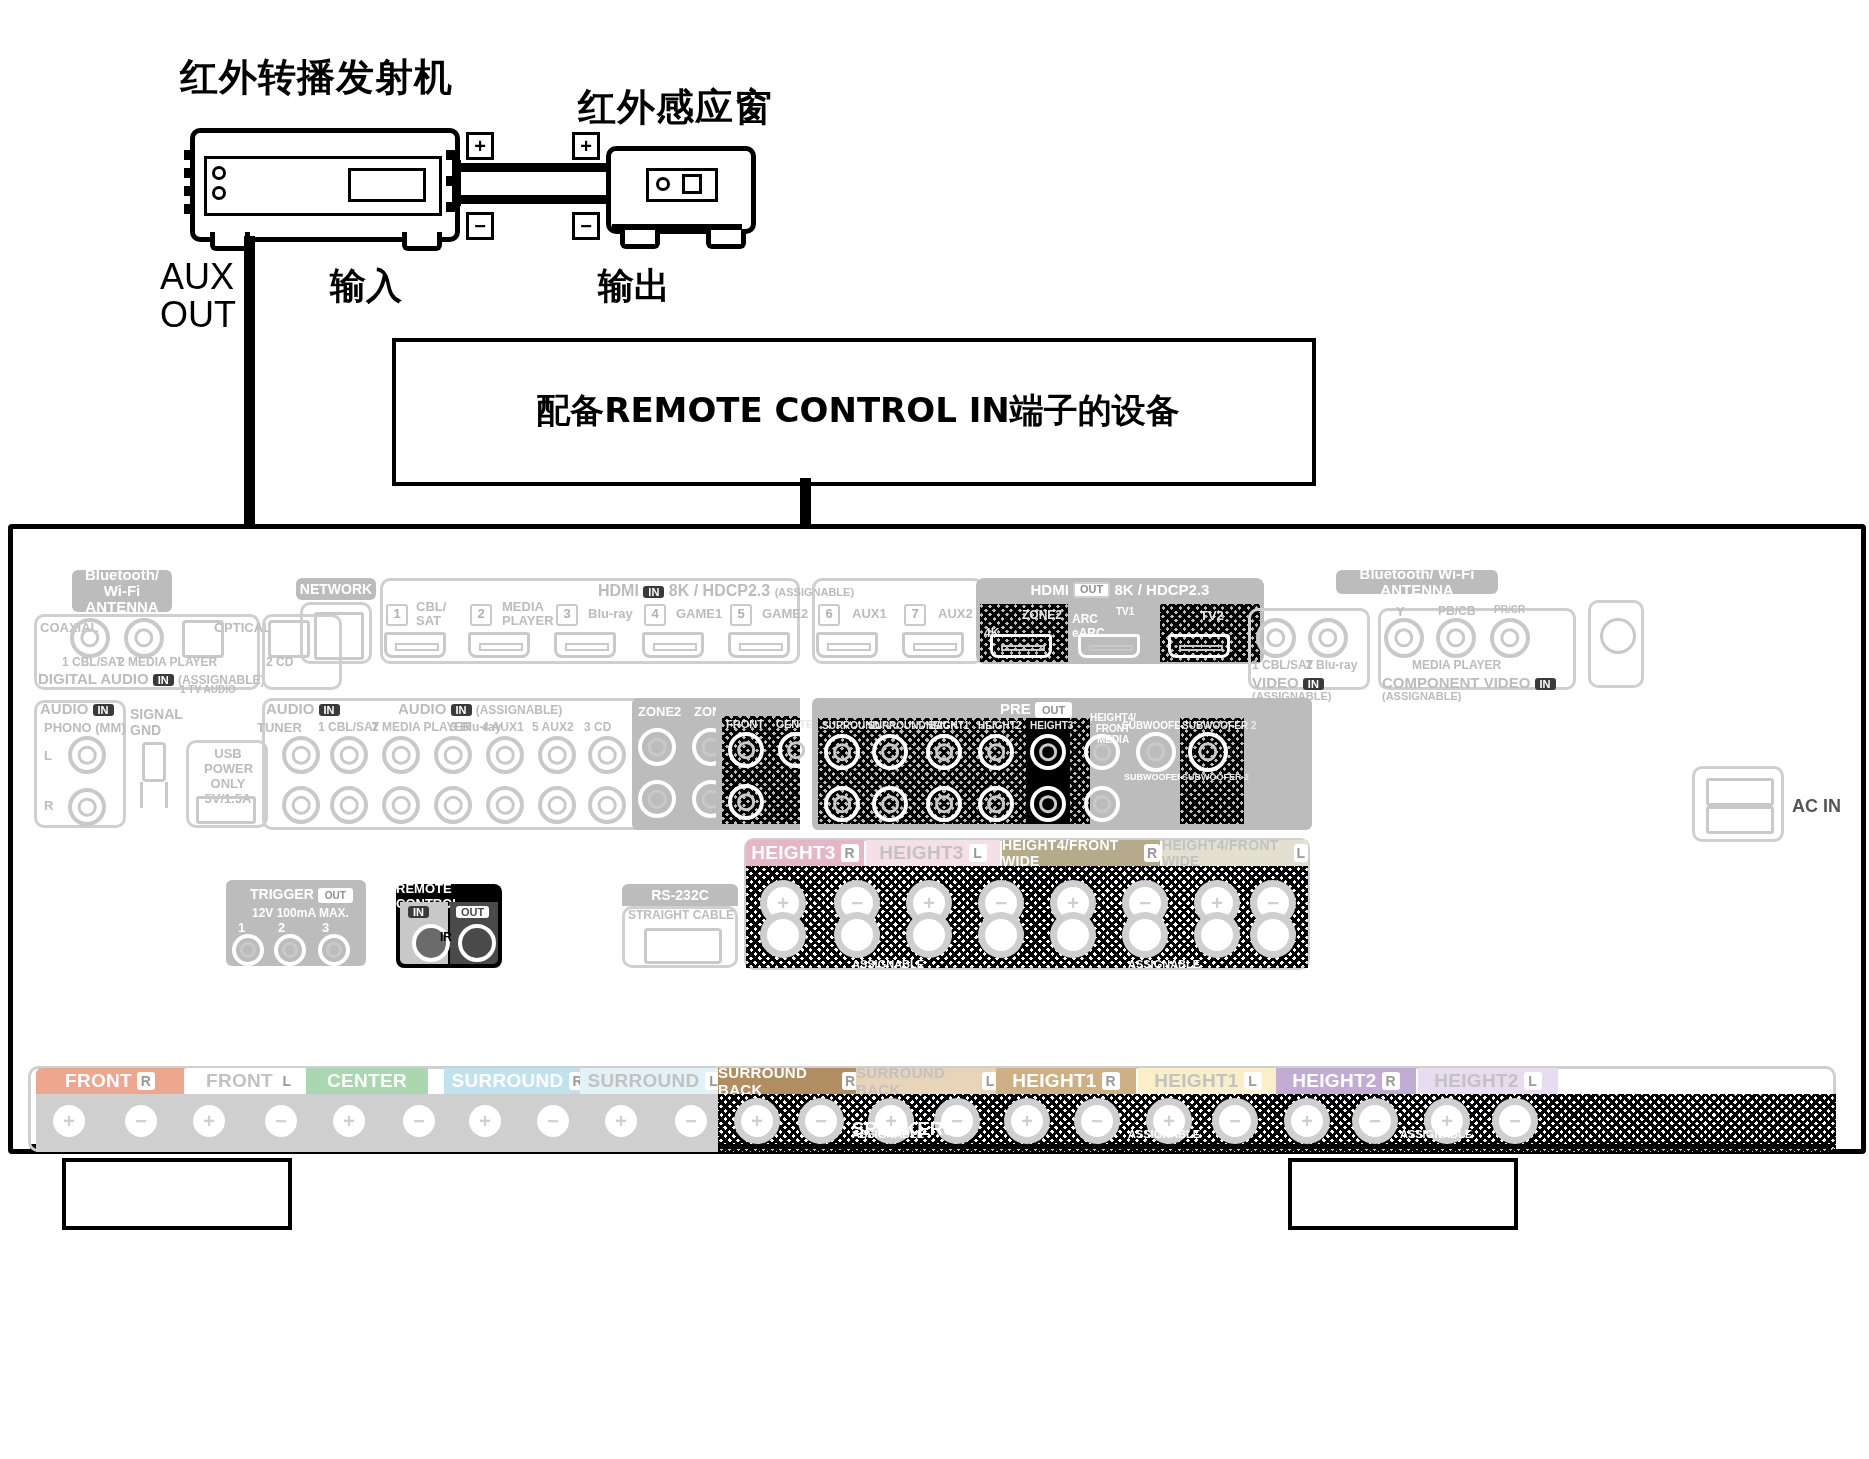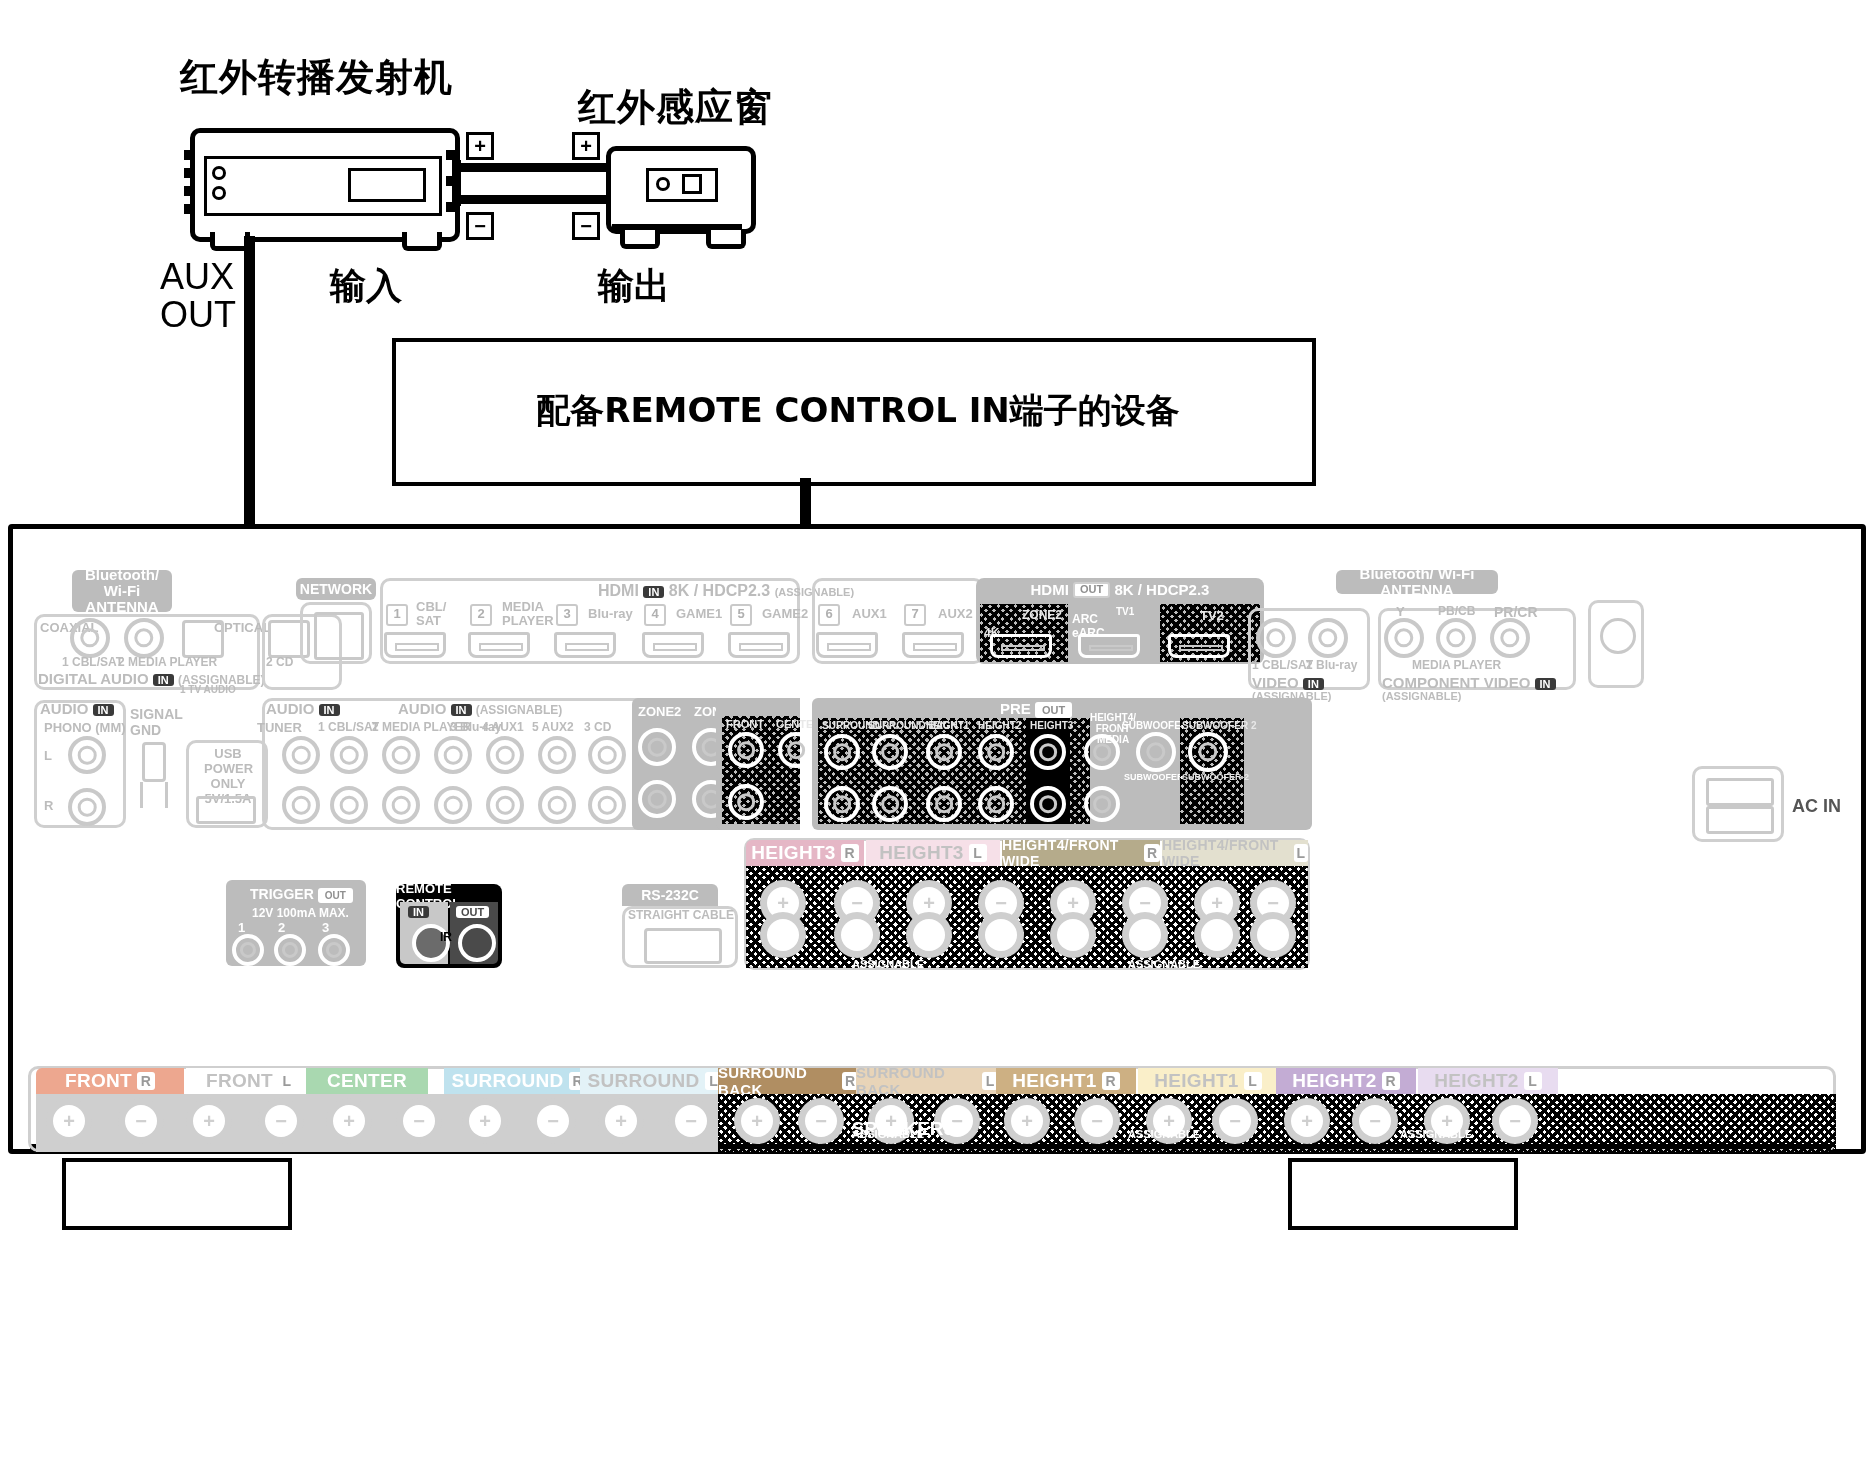--- a/index.html
+++ b/index.html
@@ -257,21 +257,21 @@
 <div class="txt" style="left:1306px;top:658px;font-size:12px">2 Blu-ray</div>
 <div class="txt" style="left:1252px;top:674px;font-size:15px">
   <span>VIDEO</span>
   <span class="badge" style="font-size:11px">IN</span>
 </div>
 <div class="txt" style="left:1252px;top:690px;font-size:11px">(ASSIGNABLE)</div>
 
 <div class="sec" style="left:1378px;top:608px;width:198px;height:82px"></div>
 <div class="txt" style="left:1396px;top:604px;font-size:13px">Y</div>
 <div class="txt" style="left:1438px;top:604px;font-size:12px">PB/CB</div>
-<div class="txt" style="left:1494px;top:604px;font-size:14px">PR/CR</div>
+<div class="txt" style="left:1494px;top:604px;font-size:10px">PR/CR</div>
 <div class="rca" style="left:1384px;top:618px;width:40px;height:40px"></div>
 <div class="rca" style="left:1436px;top:618px;width:40px;height:40px"></div>
 <div class="rca" style="left:1490px;top:618px;width:40px;height:40px"></div>
 <div class="txt" style="left:1412px;top:658px;font-size:12px">MEDIA PLAYER</div>
 <div class="txt" style="left:1382px;top:674px;font-size:15px">
   <span>COMPONENT VIDEO</span>
   <span class="badge" style="font-size:11px">IN</span>
 </div>
 <div class="txt" style="left:1382px;top:690px;font-size:11px">(ASSIGNABLE)</div>
 
@@ -469,21 +469,21 @@
 <div class="abs" style="left:396px;top:884px;width:106px;height:84px;background:#000;border-radius:8px"></div>
 <div class="abs" style="left:396px;top:884px;width:106px;height:24px;display:flex;align-items:center;justify-content:center;color:#fff;font-weight:bold;font-size:13px">REMOTE CONTROL</div>
 <div class="abs" style="left:400px;top:902px;width:48px;height:62px;background:#c8c8c8;border-radius:0 0 0 5px"></div>
 <div class="abs" style="left:450px;top:902px;width:48px;height:62px;background:#4a4a4a;border-radius:0 0 5px 0"></div>
 <div class="abs badge" style="left:408px;top:906px;font-size:11px">IN</div>
 <div class="abs badge inv" style="left:456px;top:906px;font-size:11px;background:#fff;color:#4a4a4a;border:none">OUT</div>
 <div class="abs" style="left:412px;top:924px;width:30px;height:30px;border:4px solid #fff;border-radius:50%;background:#6b6b6b"></div>
 <div class="abs" style="left:458px;top:924px;width:30px;height:30px;border:4px solid #fff;border-radius:50%;background:#4a4a4a"></div>
 <div class="abs" style="left:440px;top:930px;font-size:12px;font-weight:bold;color:#000">IR</div>
 
-<div class="abs" style="left:622px;top:884px;width:96px;height:22px;background:#bcbcbc;border-radius:6px 6px 0 0;display:flex;align-items:center;justify-content:center;color:#fff;font-weight:bold;font-size:14px">RS-232C</div>
+<div class="abs" style="left:622px;top:884px;width:116px;height:22px;background:#bcbcbc;border-radius:6px 6px 0 0;display:flex;align-items:center;justify-content:center;color:#fff;font-weight:bold;font-size:14px">RS-232C</div>
 <div class="sec" style="left:622px;top:906px;width:116px;height:62px"></div>
 <div class="txt" style="left:628px;top:908px;font-size:12px">STRAIGHT CABLE</div>
 <div class="abs" style="left:644px;top:928px;width:72px;height:30px;border:3px solid #c9c9c9;border-radius:4px"></div>
 
 <div class="sec" style="left:28px;top:1066px;width:1808px;height:86px;border-color:#cfcfcf"></div>
 
 <div class="spk-label" style="left:36px;top:1068px;width:148px;height:26px;background:#eda78f;border-radius:6px 0 0 0">
   <span>FRONT</span>
     <span class="lr">R</span>
 </div>

